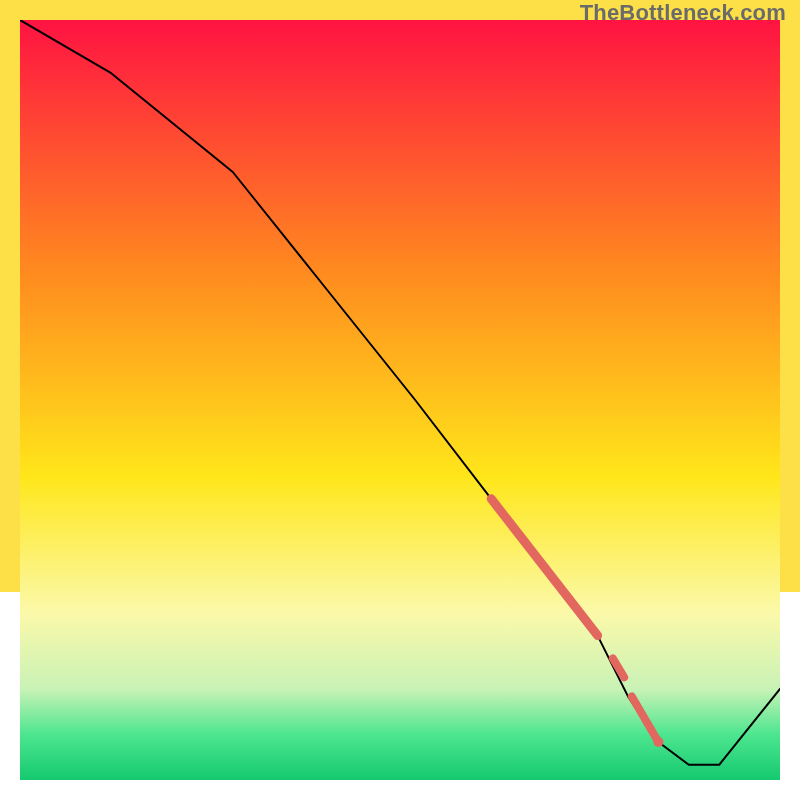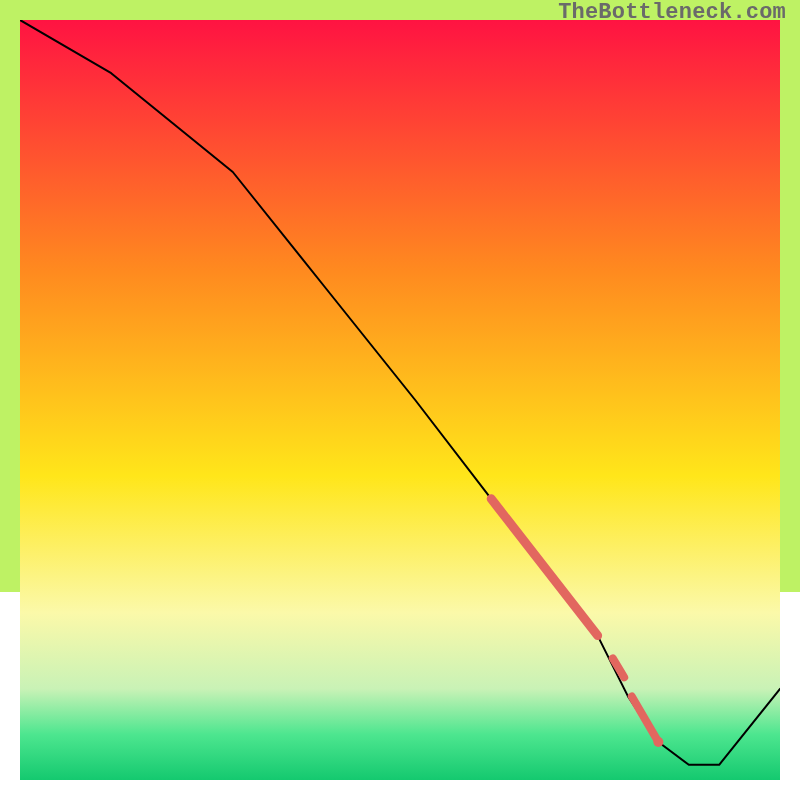--- a/index.html
+++ b/index.html
@@ -7,22 +7,21 @@
     padding: 0;
     width: 800px;
     height: 800px;
     overflow: hidden;
     font-family: Arial, Helvetica, sans-serif;
   }
   .stage {
     position: relative;
     width: 800px;
     height: 592px;
-    background: #bef264;
-    font-family: Liberation Mono, monospace;
+    background: #fde047;
   }
   .plot-area {
     position: absolute;
     left: 20px;
     top: 20px;
     width: 760px;
     height: 760px;
   }
   .plot-area svg {
     display: block;

